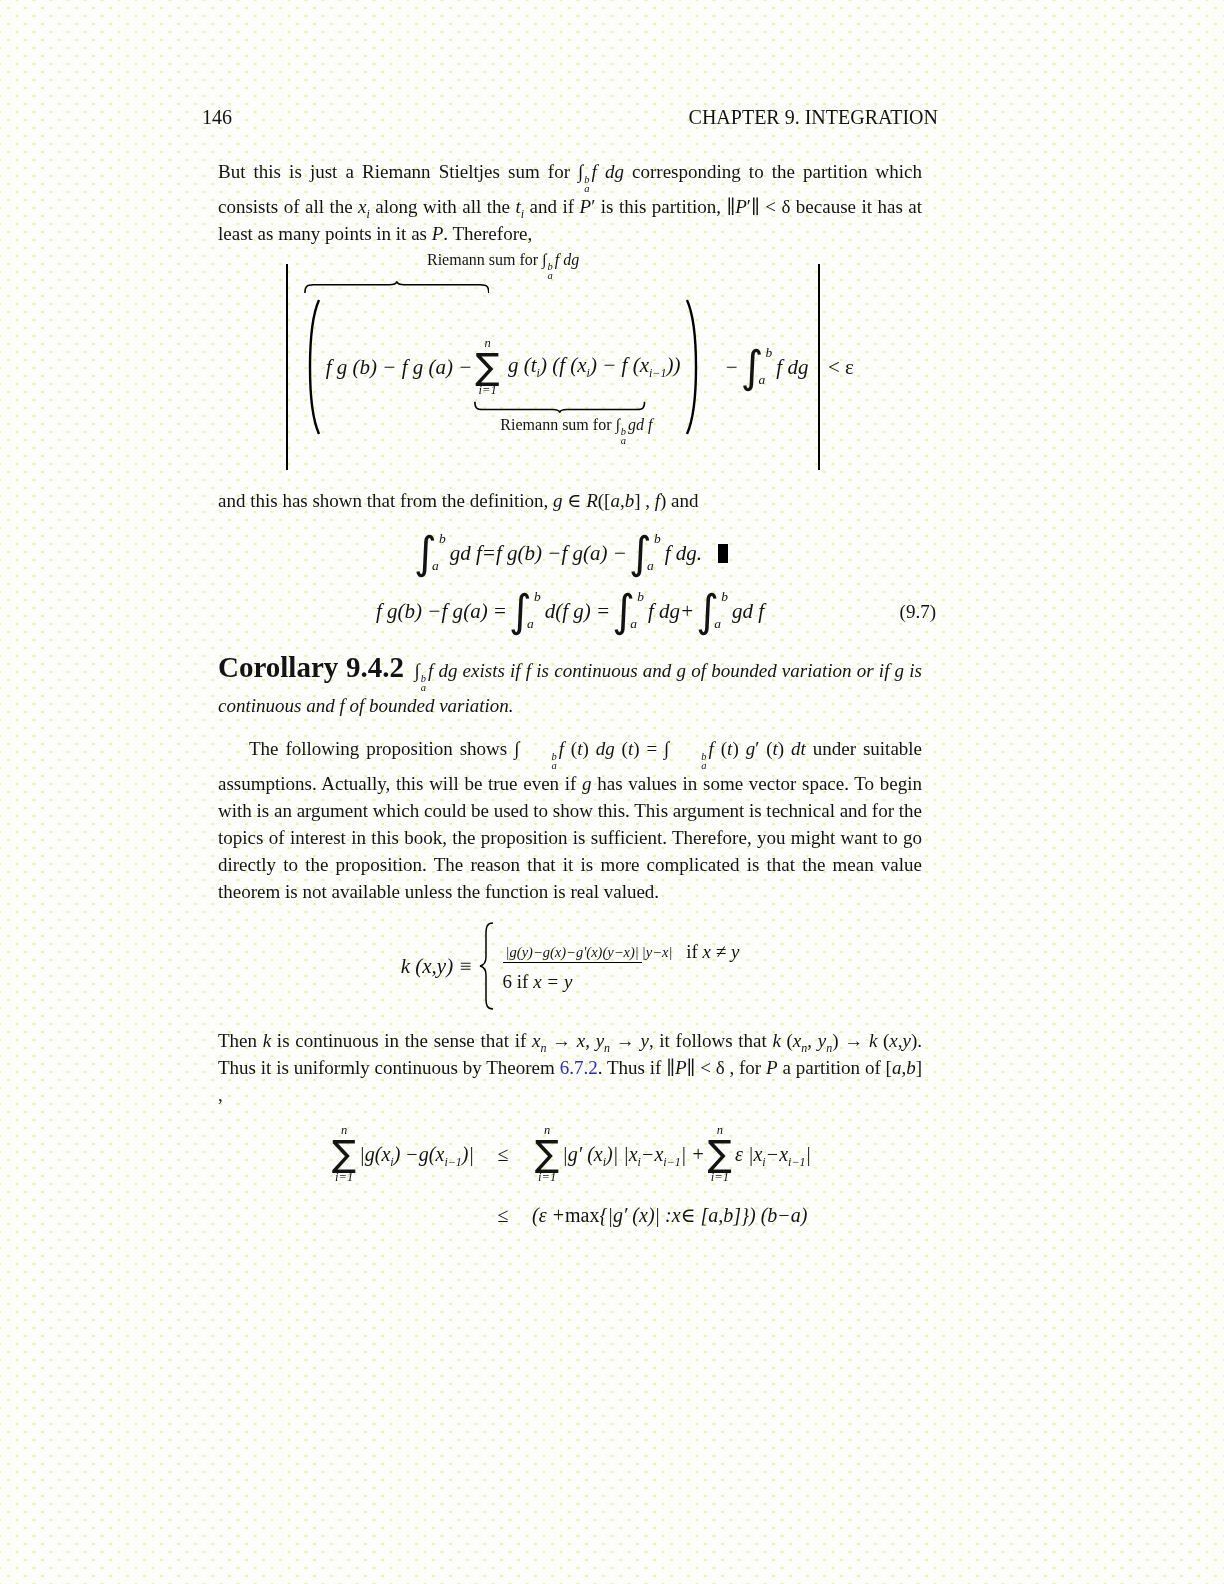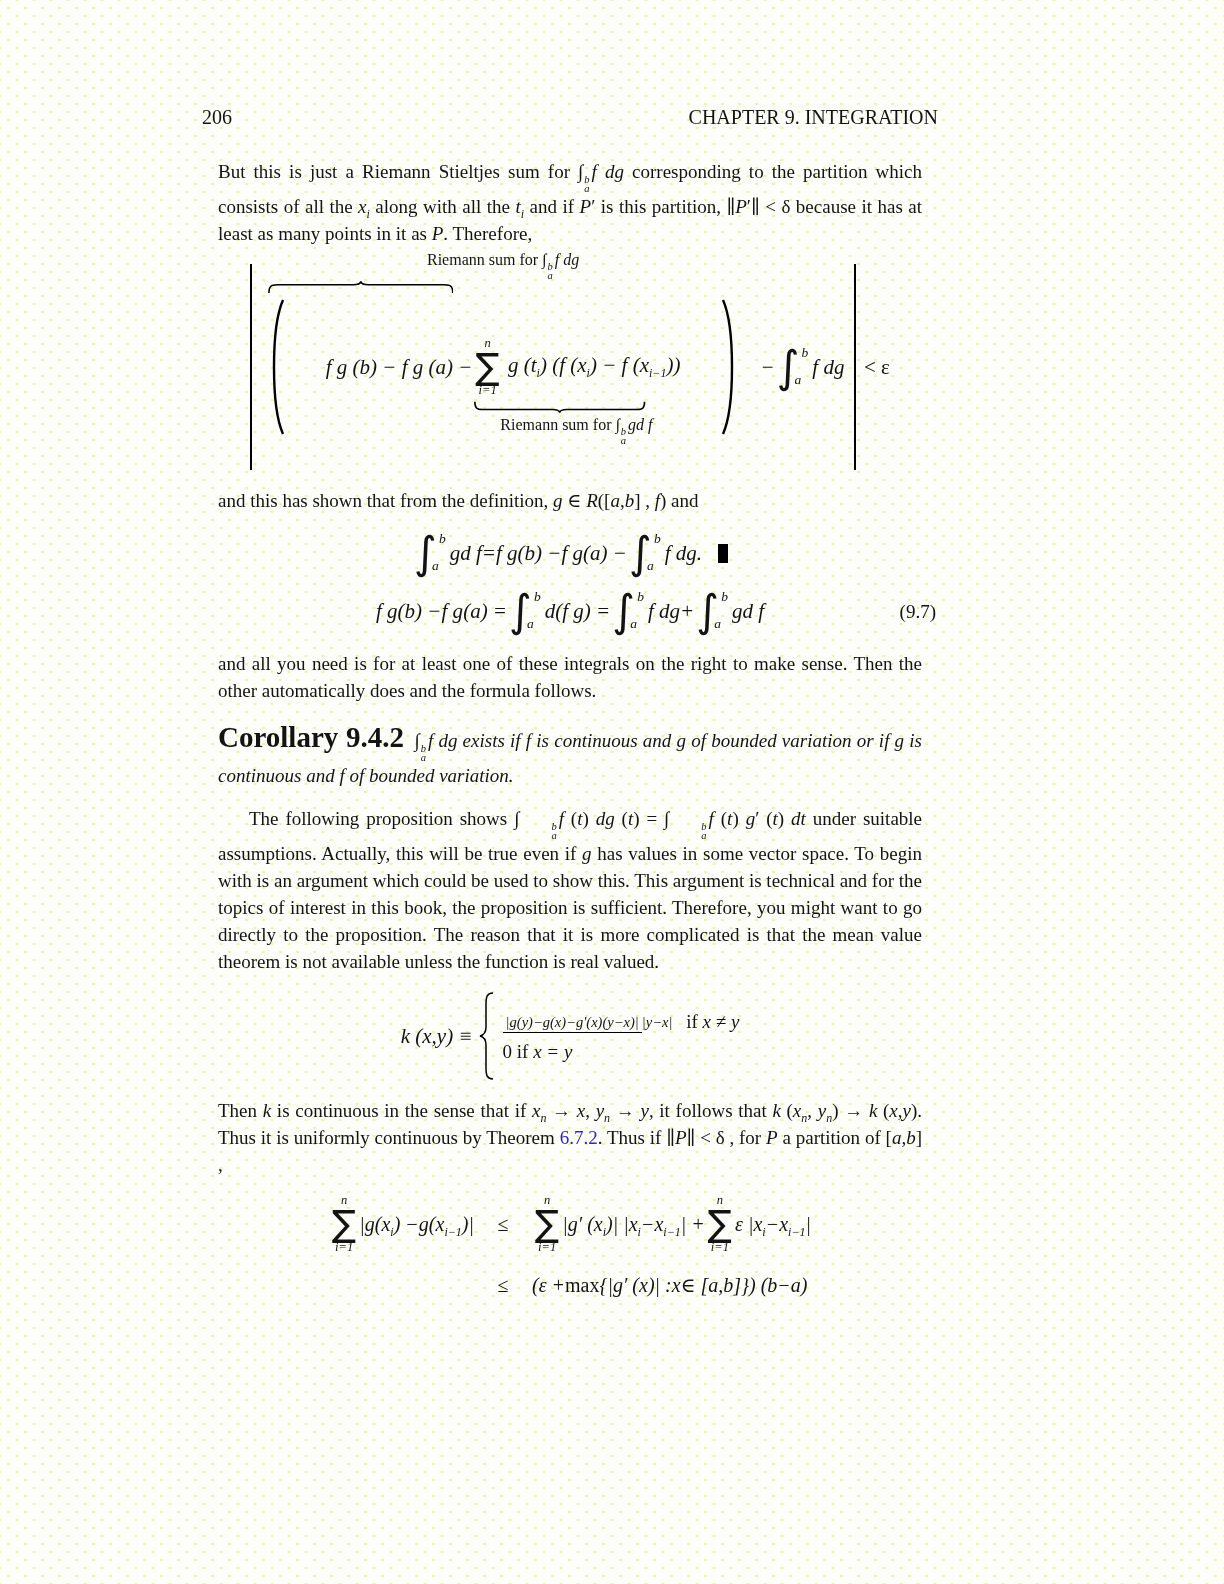--- a/index.html
+++ b/index.html
@@ -39,21 +39,21 @@
   
   .su{display:inline-flex;flex-direction:column;align-items:center;line-height:1;margin:0 3px;font-style:normal;vertical-align:middle;}
   .su .sl{font-size:12.5px;line-height:13px;font-style:italic;}
   .su .sg{font-size:36px;line-height:34px;font-family:"DejaVu Sans",sans-serif;}
 
   .disp{display:flex;justify-content:center;align-items:center;text-align:left;}
 
   
   .d1{height:208px;margin:6px 0 8px;}
   .absbar{width:1.6px;background:#000;align-self:stretch;flex:none;margin:1px 0;}
-  .obg{position:relative;display:flex;align-items:center;height:140px;margin:0 10px 0 14px;gap:36px;}
+  .obg{position:relative;display:flex;align-items:center;height:140px;margin:0 10px 0 14px;}
   .obrace,.ubrace{position:absolute;}
   .obrace{left:2px;right:2px;bottom:calc(100% + 3px);height:13px;width:auto;}
   .oblabel{position:absolute;left:50%;bottom:calc(100% + 17px);transform:translateX(-50%);font-size:16px;line-height:19px;white-space:nowrap;}
   .inner{display:flex;align-items:center;font-size:21px;font-style:italic;padding:0 4px;}
   .ubg{position:relative;display:inline-flex;align-items:center;}
   .ubrace{left:2px;right:2px;top:calc(100% + 4px);height:12px;}
   .ublabel{position:absolute;left:50%;top:calc(100% + 18px);transform:translateX(-50%);font-size:16px;line-height:19px;white-space:nowrap;font-style:normal;}
   .bigp{flex:none;}
   .tail{display:flex;align-items:center;font-size:21px;font-style:italic;margin:0 10px;}
   .rel1{font-size:21px;margin-left:8px;}
@@ -81,21 +81,21 @@
   .g5 .rel{font-style:normal;text-align:center;}
   .g5 .cell{display:inline-flex;align-items:center;}
 </style>
 </head>
 <body>
 
 <div class="sheet">
   <div class="content">
 
     <div class="hdr">
-      <span>206</span>
+      <span>146</span>
       <span>CHAPTER 9. INTEGRATION</span>
     </div>
 
     <p class="mt">But this is just a Riemann Stieltjes sum for <span class="ii">∫<span class="iis">
             <span><i>b</i></span>
             <span><i>a</i></span>
           </span></span><i>f dg</i> corresponding to the partition which consists of all the <i>x<sub>i</sub></i> along with all the <i>t<sub>i</sub></i> and if <i>P</i>′ is this partition, ∥<i>P</i>′∥ &lt; δ because it has at least as many points in it as <i>P</i>. Therefore,</p>
 
     <div class="disp d1">
       <div class="absbar"></div>
@@ -177,21 +177,20 @@
           </span><i>f dg</i> + <span class="di">
             <span class="dg">∫</span>
             <span class="dl">
               <span class="dt">b</span>
               <span class="db">a</span>
             </span>
           </span><i>gd f</i></span>
       <span class="eqnum">(9.7)</span>
     </div>
 
-    <p>and all you need is for at least one of these integrals on the right to make sense.  Then the other automatically does and the formula follows.</p>
 
     <p class="cor"><span class="cl">Corollary 9.4.2</span>&nbsp; <span><span class="ii">∫<span class="iis">
               <span><i>b</i></span>
               <span><i>a</i></span>
             </span></span><i>f dg exists if f is continuous and g of bounded variation or if g is continuous and f of bounded variation.</i></span></p>
 
     <p class="ind">The following proposition shows <span class="ii">∫<span class="iis">
             <span><i>b</i></span>
             <span><i>a</i></span>
           </span></span><i>f</i> (<i>t</i>) <i>dg</i> (<i>t</i>) = <span class="ii">∫<span class="iis">
@@ -202,21 +201,21 @@
     <div class="disp d4">
       <span class="klhs"><i>k</i> (<i>x</i>,<i>y</i>) ≡</span>
       <svg class="cbrace" width="16" height="90" viewBox="0 0 16 90">
           <path d="M14,2 C8,2 7,6 7,13 L7,36 C7,41 5,44 1,45 C5,46 7,49 7,54 L7,77 C7,84 8,88 14,88" stroke-width="1.5"></path>
         </svg>
       <div class="cases">
         <div class="cell"><span class="fr">
               <span class="nu">|<i>g</i>(<i>y</i>)−<i>g</i>(<i>x</i>)−<i>g</i>′(<i>x</i>)(<i>y</i>−<i>x</i>)|</span>
               <span>|<i>y</i>−<i>x</i>|</span>
             </span> <span style="font-style:normal">if</span> <i>x</i> ≠ <i>y</i></div>
-        <div class="cell"><span style="font-style:normal">0 if</span> <i>x</i> = <i>y</i></div>
+        <div class="cell"><span style="font-style:normal">6 if</span> <i>x</i> = <i>y</i></div>
       </div>
     </div>
 
     <p>Then <i>k</i> is continuous in the sense that if <i>x<sub>n</sub></i> → <i>x</i>, <i>y<sub>n</sub></i> → <i>y</i>, it follows that <i>k</i> (<i>x<sub>n</sub></i>, <i>y<sub>n</sub></i>) → <i>k</i> (<i>x</i>,<i>y</i>). Thus it is uniformly continuous by Theorem <span class="lnk">6.7.2</span>.  Thus if ∥<i>P</i>∥ &lt; δ , for <i>P</i> a partition of [<i>a</i>,<i>b</i>] ,</p>
 
     <div class="d5">
       <div class="g5">
         <span class="cell"><span class="su">
               <span class="sl">n</span>
               <span class="sg">∑</span>

